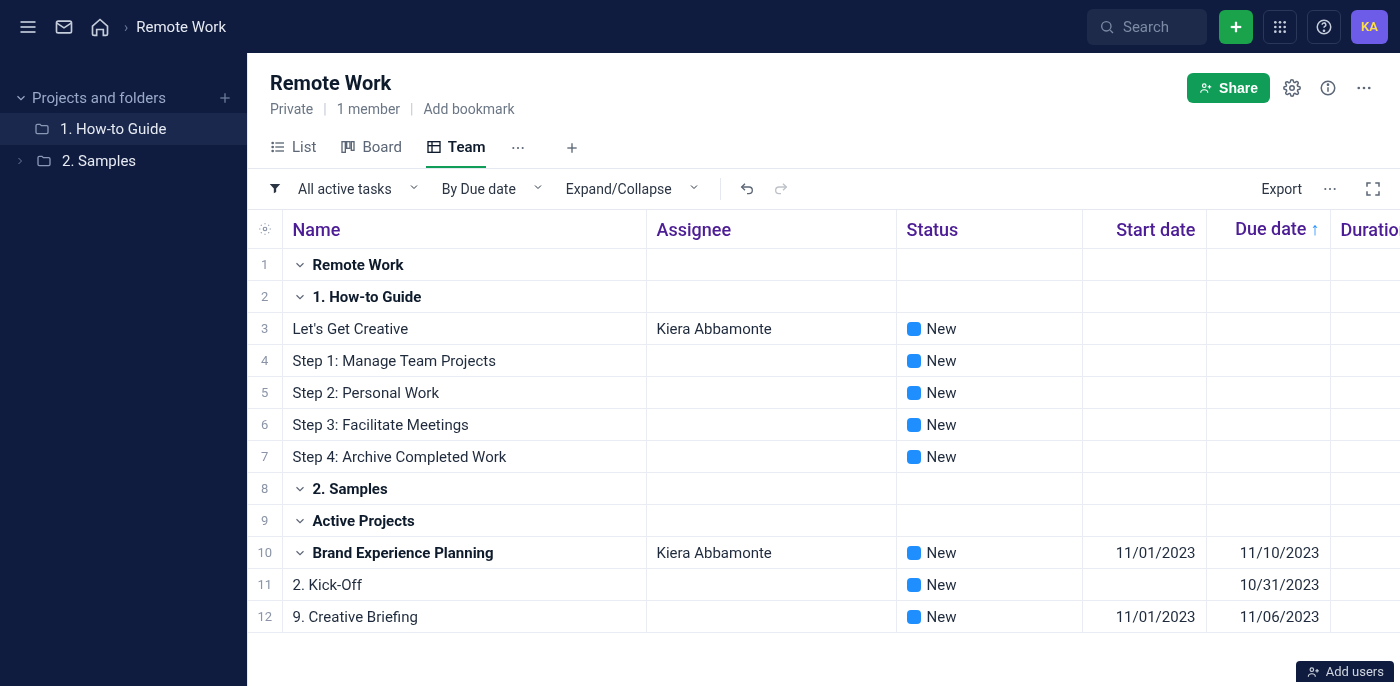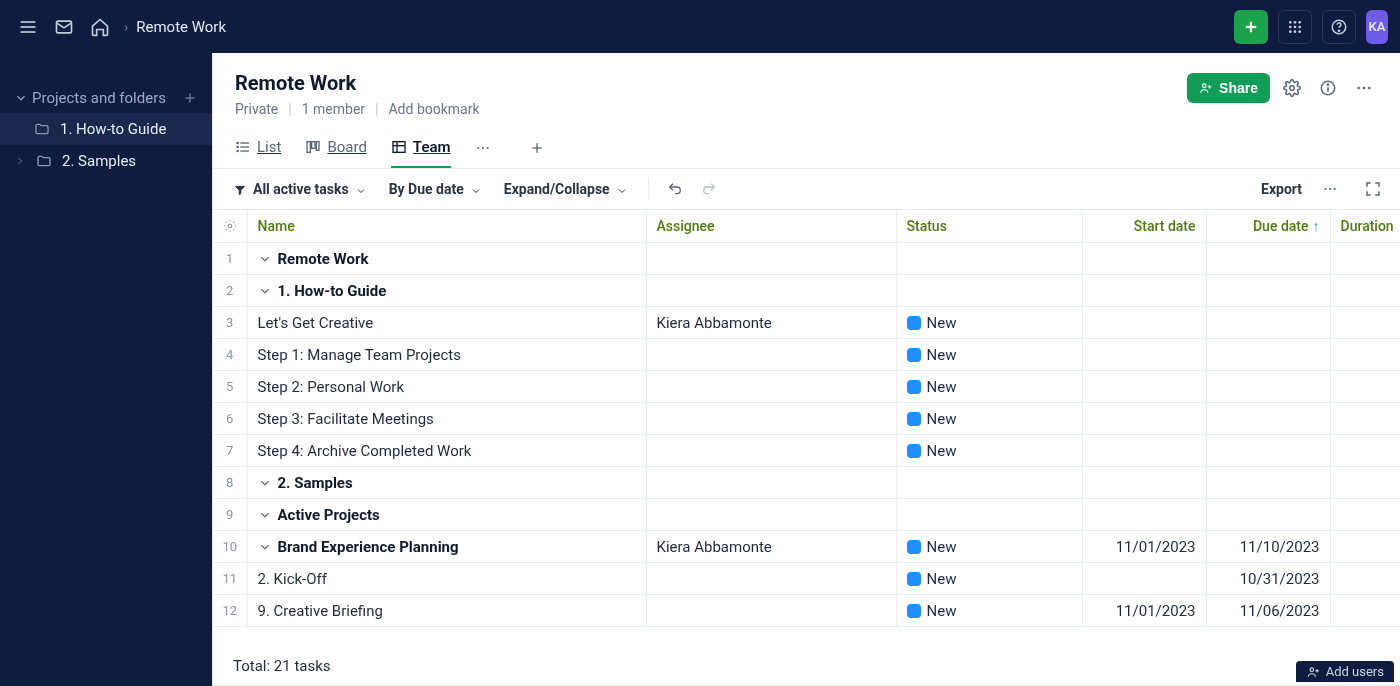--- a/index.html
+++ b/index.html
@@ -8,63 +8,63 @@
 
 
 .topbar { height: 53px; background: #0f1c3f; display: flex; align-items: center; padding: 0 12px; gap: 4px; color: #d0d6e0; }
 .icon-btn { width: 32px; height: 32px; display: inline-flex; align-items: center; justify-content: center; border-radius: 4px; cursor: pointer; color: #c5cddc; }
 .topbar .crumb-sep { color: #6b7a99; padding: 0 4px; }
 .topbar .crumb { font-size: 15px; color: #e6eaf2; }
 .topbar .spacer { flex: 1; }
 .search-box { background: #1e2a4a; border-radius: 6px; height: 36px; width: 120px; display: flex; align-items: center; padding: 0 12px; color: #7c8aa5; gap: 8px; font-size: 15px; }
 .add-btn { width: 34px; height: 34px; background: #1aa34a; border-radius: 6px; display: flex; align-items: center; justify-content: center; color: #fff; margin-left: 8px; cursor:pointer;}
 .apps-btn, .help-btn { width: 34px; height: 34px; border: 1px solid #2a3759; border-radius: 6px; display: flex; align-items: center; justify-content: center; color: #c5cddc; margin-left: 6px; cursor:pointer;}
-.avatar { width: 22px; height: 34px; border-radius: 6px; background: #6c5ce7; color: #e5e5e5; display: flex; align-items: center; justify-content: center; font-weight: 600; font-size: 13px; margin-left: 6px; cursor:pointer;}
+.avatar { width: 37px; height: 34px; border-radius: 6px; background: #6c5ce7; color: #fde047; display: flex; align-items: center; justify-content: center; font-weight: 600; font-size: 13px; margin-left: 6px; cursor:pointer;}
 
 
 .main { display: flex; flex: 1; min-height: 0; }
-.sidebar { width: 212px; background: #0f1c3f; color: #c9d2e4; padding-top: 30px; display: flex; flex-direction: column; }
+.sidebar { width: 247px; background: #0f1c3f; color: #c9d2e4; padding-top: 30px; display: flex; flex-direction: column; }
 .side-head { display: flex; align-items: center; justify-content: space-between; padding: 6px 14px; font-size: 15px; color: #9ba9c8; }
 .side-head .left { display: flex; align-items: center; gap: 4px; }
 .side-item { display: flex; align-items: center; gap: 10px; padding: 7px 14px 7px 34px; font-size: 15px; color: #e6eaf2; cursor: pointer; }
 .side-item.active { background: #1a284d; }
 .side-item .chev { width: 12px; color: #6b7a99; }
 .side-item.with-chev { padding-left: 14px;}
 .side-item svg.folder { color: #8a97b5; }
 
 
 .content { flex: 1; background: #fff; display: flex; flex-direction: column; border-left: 1px solid #e5e8ef; min-width:0;}
 .content-header { padding: 18px 22px 10px 22px; display: flex; align-items: flex-start; justify-content: space-between; }
 .content-header h1 { font-size: 20px; font-weight: 700; color: #0e1b2c; }
 .meta { display: flex; gap: 10px; color: #6b7685; font-size: 14px; margin-top: 6px; }
 .meta .sep { color: #c4c9d4; }
 .header-actions { display: flex; align-items: center; gap: 8px; margin-top:2px;padding-left:31px;}
 .share-btn { background: #0f9d58; color: #fff; border: none; border-radius: 6px; height: 30px; padding: 0 12px; display: flex; align-items: center; gap: 6px; font-weight: 600; font-size: 14px; cursor:pointer;}
 .header-icon { width: 28px; height: 28px; display:flex;align-items:center;justify-content:center;color:#5b6676;cursor:pointer;border-radius:4px;}
 
 
-.tabs { display: flex; align-items: center; gap: 24px; padding: 0 22px; border-bottom: 1px solid #e5e8ef; height: 42px; text-decoration: underline;}
+.tabs { display: flex; align-items: center; gap: 24px; padding: 0 22px; border-bottom: 1px solid #e5e8ef; height: 42px;}
 .tab { display: flex; align-items: center; gap: 6px; color: #5b6676; font-size: 15px; cursor: pointer; height: 100%; border-bottom: 2px solid transparent; }
 .tab.active { color: #0e1b2c; font-weight: 600; border-bottom-color: #0f9d58; }
 .tab-extra { color:#5b6676; cursor:pointer;}
 .tab-add { color:#5b6676; cursor:pointer; padding:4px;}
 
 
 .toolbar { display: flex; align-items: center; gap: 10px; padding: 7px 14px; border-bottom: 1px solid #e5e8ef; color:#2b3544; font-size:14px;}
-.toolbar .grp { display: flex; align-items: flex-end; gap: 6px; padding: 4px 6px; cursor:pointer;font-weight:bold;}
+.toolbar .grp { display: flex; align-items: flex-start; gap: 16px; padding: 4px 6px; cursor:pointer;}
 .toolbar .divider { width:1px; height:22px; background:#e5e8ef; margin:0 4px;}
 .toolbar .spacer { flex:1;}
 .toolbar .tool-icon { color:#5b6676; cursor:pointer; padding:4px;}
 
 
 .table-wrap { flex:1; display:flex; flex-direction:column; min-height:0; }
 .table-scroll { overflow:hidden; flex:1;}
 table { border-collapse: collapse; width: 100%; table-layout: fixed; }
 th, td { border-bottom: 1px solid #e9ecf2; }
-th { text-align:left; font-weight:500; color:#4d7c0f; font-size:14px; padding:8px 10px; border-right:1px solid #e9ecf2;}
+th { text-align:left; font-weight:500; color:#4c1d95; font-size:18px; padding:8px 10px; border-right:1px solid #e9ecf2;}
 th.first, td.first { width:34px; text-align:center; color:#8a94a6; font-size:13px;}
 th.name-col { width: auto;}
 td { padding:0; font-size:15px; color:#1f2b3d; border-right:1px solid #e9ecf2;}
 td .cell { padding:6px 10px; display:flex; align-items:center; gap:6px; min-height:31px;}
 td.first .cell{justify-content:center;padding:6px 4px;}
 .row-num { color:#8a94a6; font-size:13px;}
 .chev-s { color:#5b6676; cursor:pointer;}
 .bold { font-weight:700; color:#0e1b2c;}
 .indent0 {padding-left:10px}
 .indent1 {padding-left:34px}
@@ -100,20 +100,27 @@
       </svg>
   </div>
   <div class="icon-btn">
     <svg width="20" height="20" viewBox="0 0 24 24" fill="none" stroke="currentColor" stroke-width="2">
         <path d="M3 11l9-8 9 8v9a2 2 0 0 1-2 2h-3v-7h-8v7H5a2 2 0 0 1-2-2z"></path>
       </svg>
   </div>
   <span class="crumb-sep">›</span>
   <span class="crumb">Remote Work</span>
   <div class="spacer"></div>
+  <div class="search-box">
+    <svg width="16" height="16" viewBox="0 0 24 24" fill="none" stroke="currentColor" stroke-width="2">
+        <circle cx="11" cy="11" r="7"></circle>
+        <line x1="21" y1="21" x2="16.65" y2="16.65"></line>
+      </svg>
+    <span>Search</span>
+  </div>
   <div class="add-btn">
     <svg width="18" height="18" viewBox="0 0 24 24" fill="none" stroke="currentColor" stroke-width="3">
         <line x1="12" y1="5" x2="12" y2="19"></line>
         <line x1="5" y1="12" x2="19" y2="12"></line>
       </svg>
   </div>
   <div class="apps-btn">
     <svg width="16" height="16" viewBox="0 0 24 24" fill="currentColor">
         <circle cx="5" cy="5" r="2"></circle>
         <circle cx="12" cy="5" r="2"></circle>
@@ -782,29 +789,20 @@
                     <span>11/06/2023</span>
                   </div>
                 </td>
                 <td style="border-right:none">
                   <div class="cell"></div>
                 </td>
               </tr>
             </tbody>
         </table>
       </div>
-      <table>
-          <tbody>
-            <tr class="total-row">
-              <td colspan="7" style="border-right:none">
-        <span style="padding-left:10px">Total: 21 tasks</span>
-      </td>
-            </tr>
-          </tbody>
-        </table>
     </div>
   </div>
 </div>
 
 <div class="footer">
   <svg width="14" height="14" viewBox="0 0 24 24" fill="none" stroke="currentColor" stroke-width="2">
       <circle cx="10" cy="8" r="3"></circle>
       <path d="M4 20c0-3 2.5-5 6-5s6 2 6 5"></path>
       <line x1="19" y1="7" x2="19" y2="13"></line>
       <line x1="16" y1="10" x2="22" y2="10"></line>

